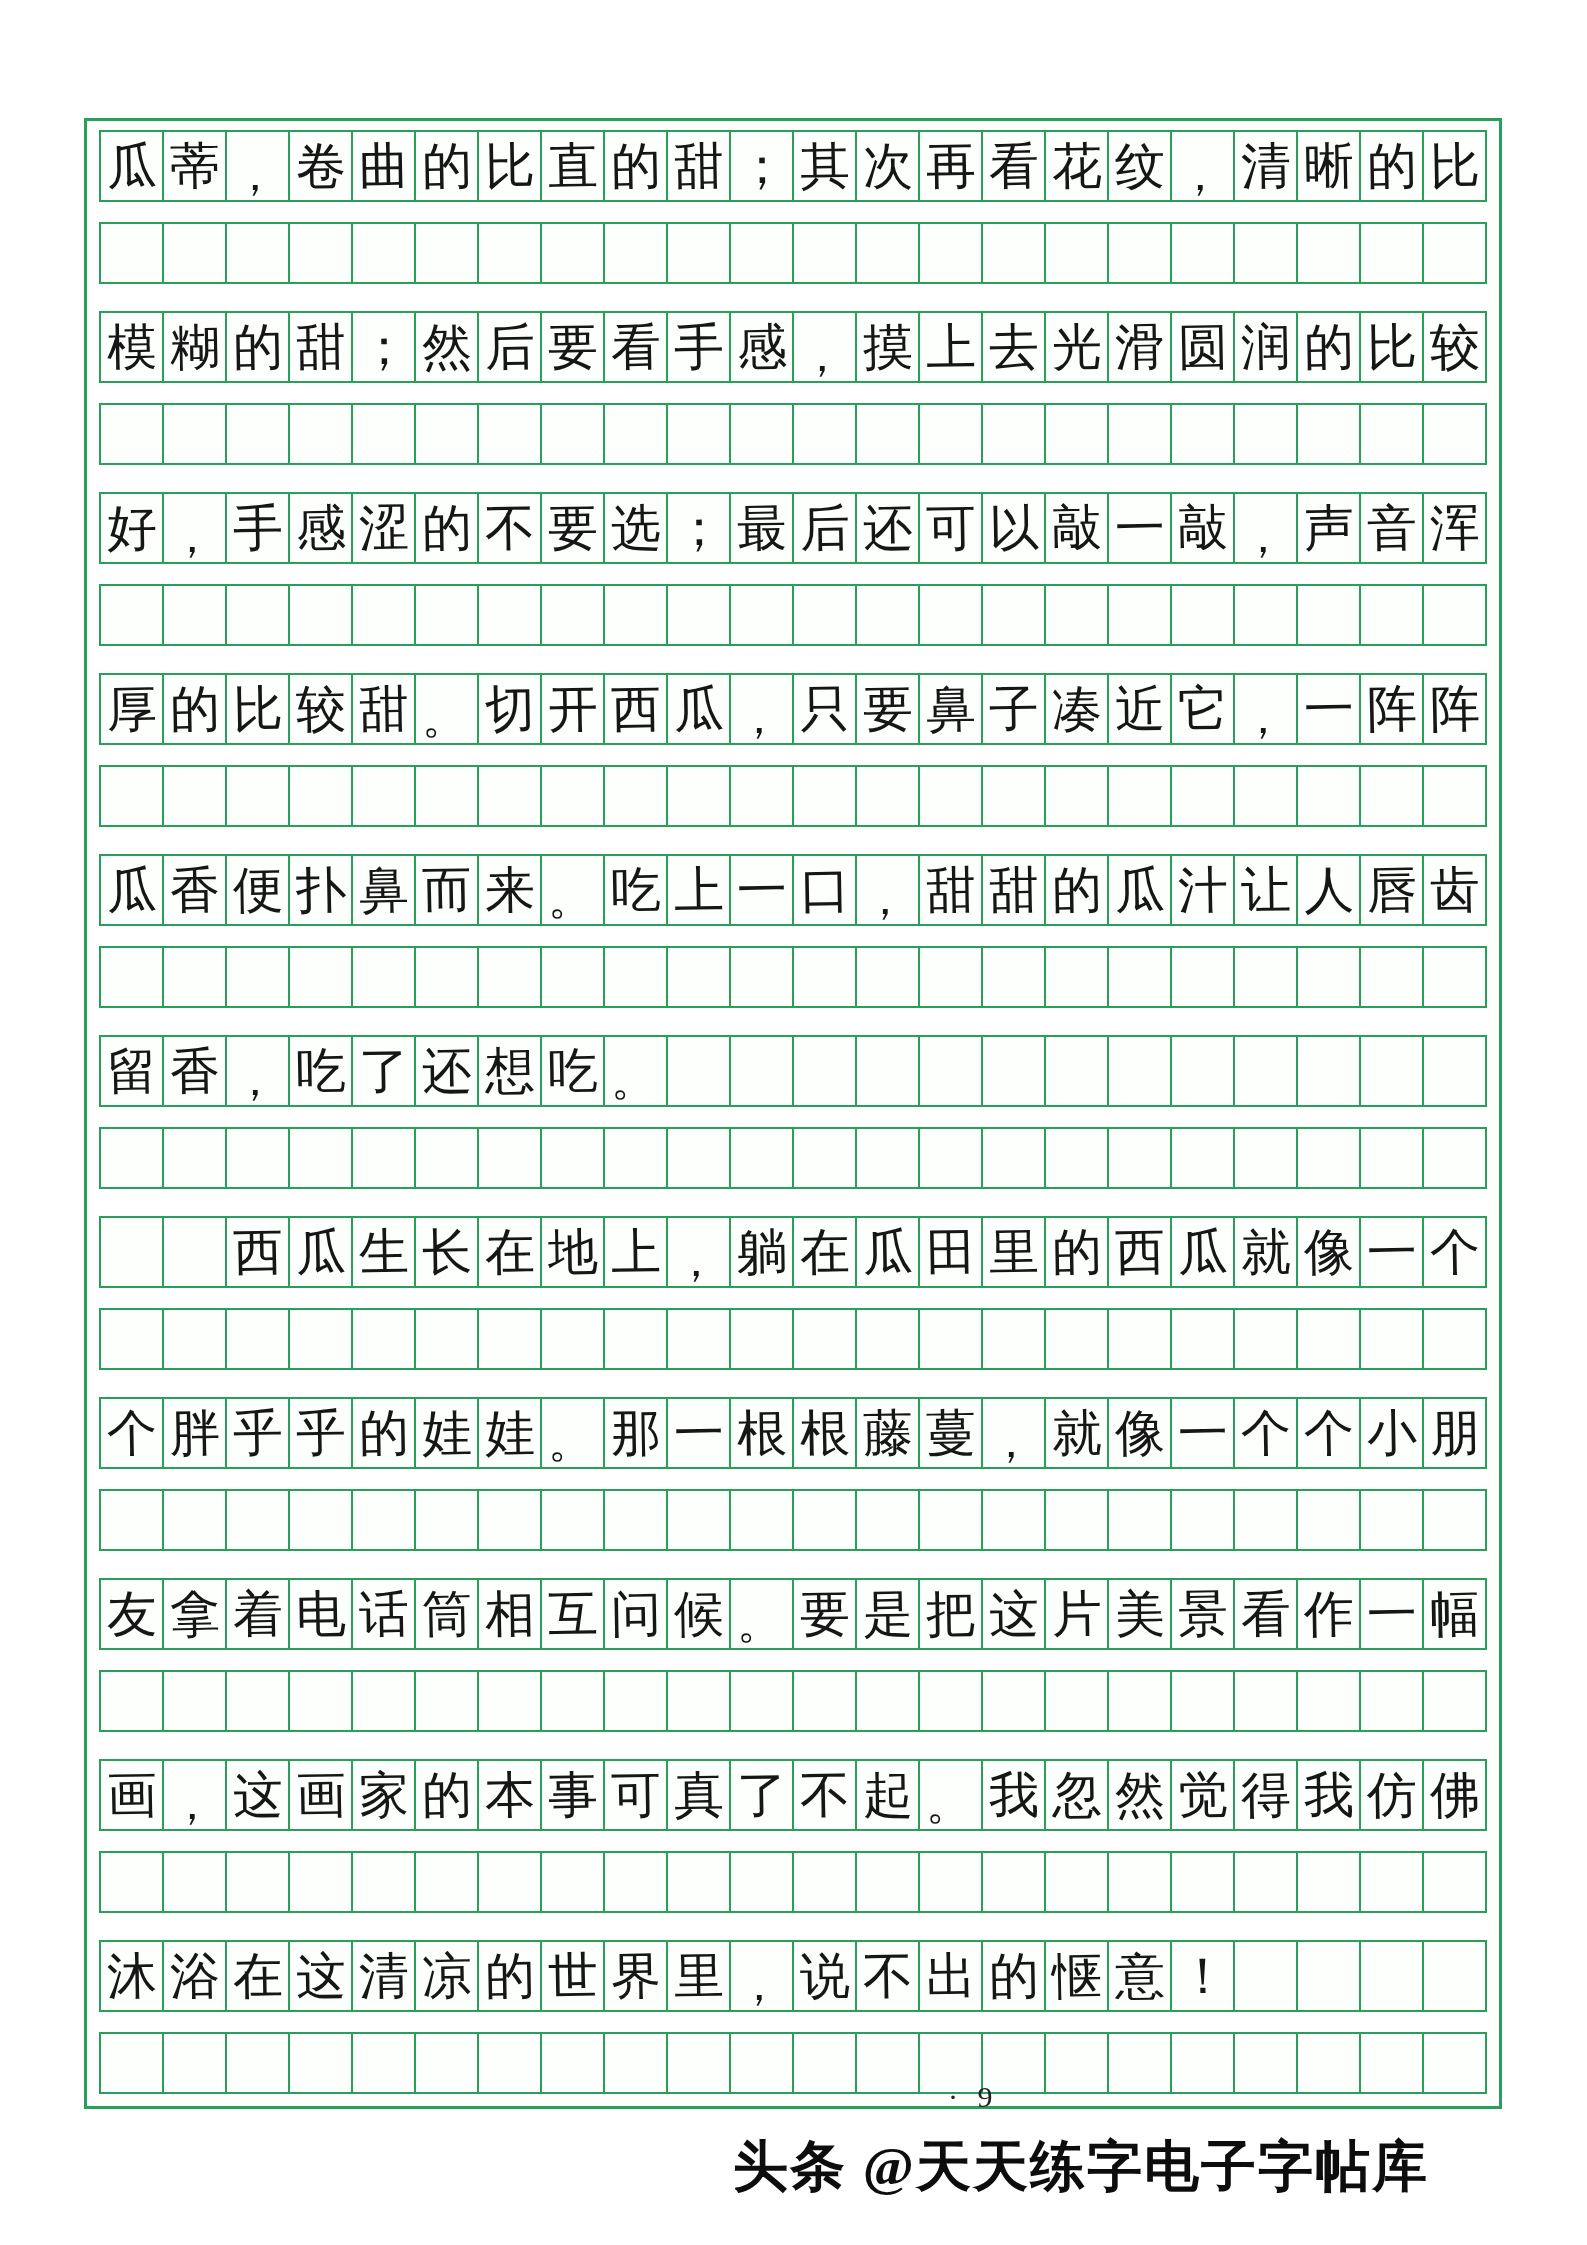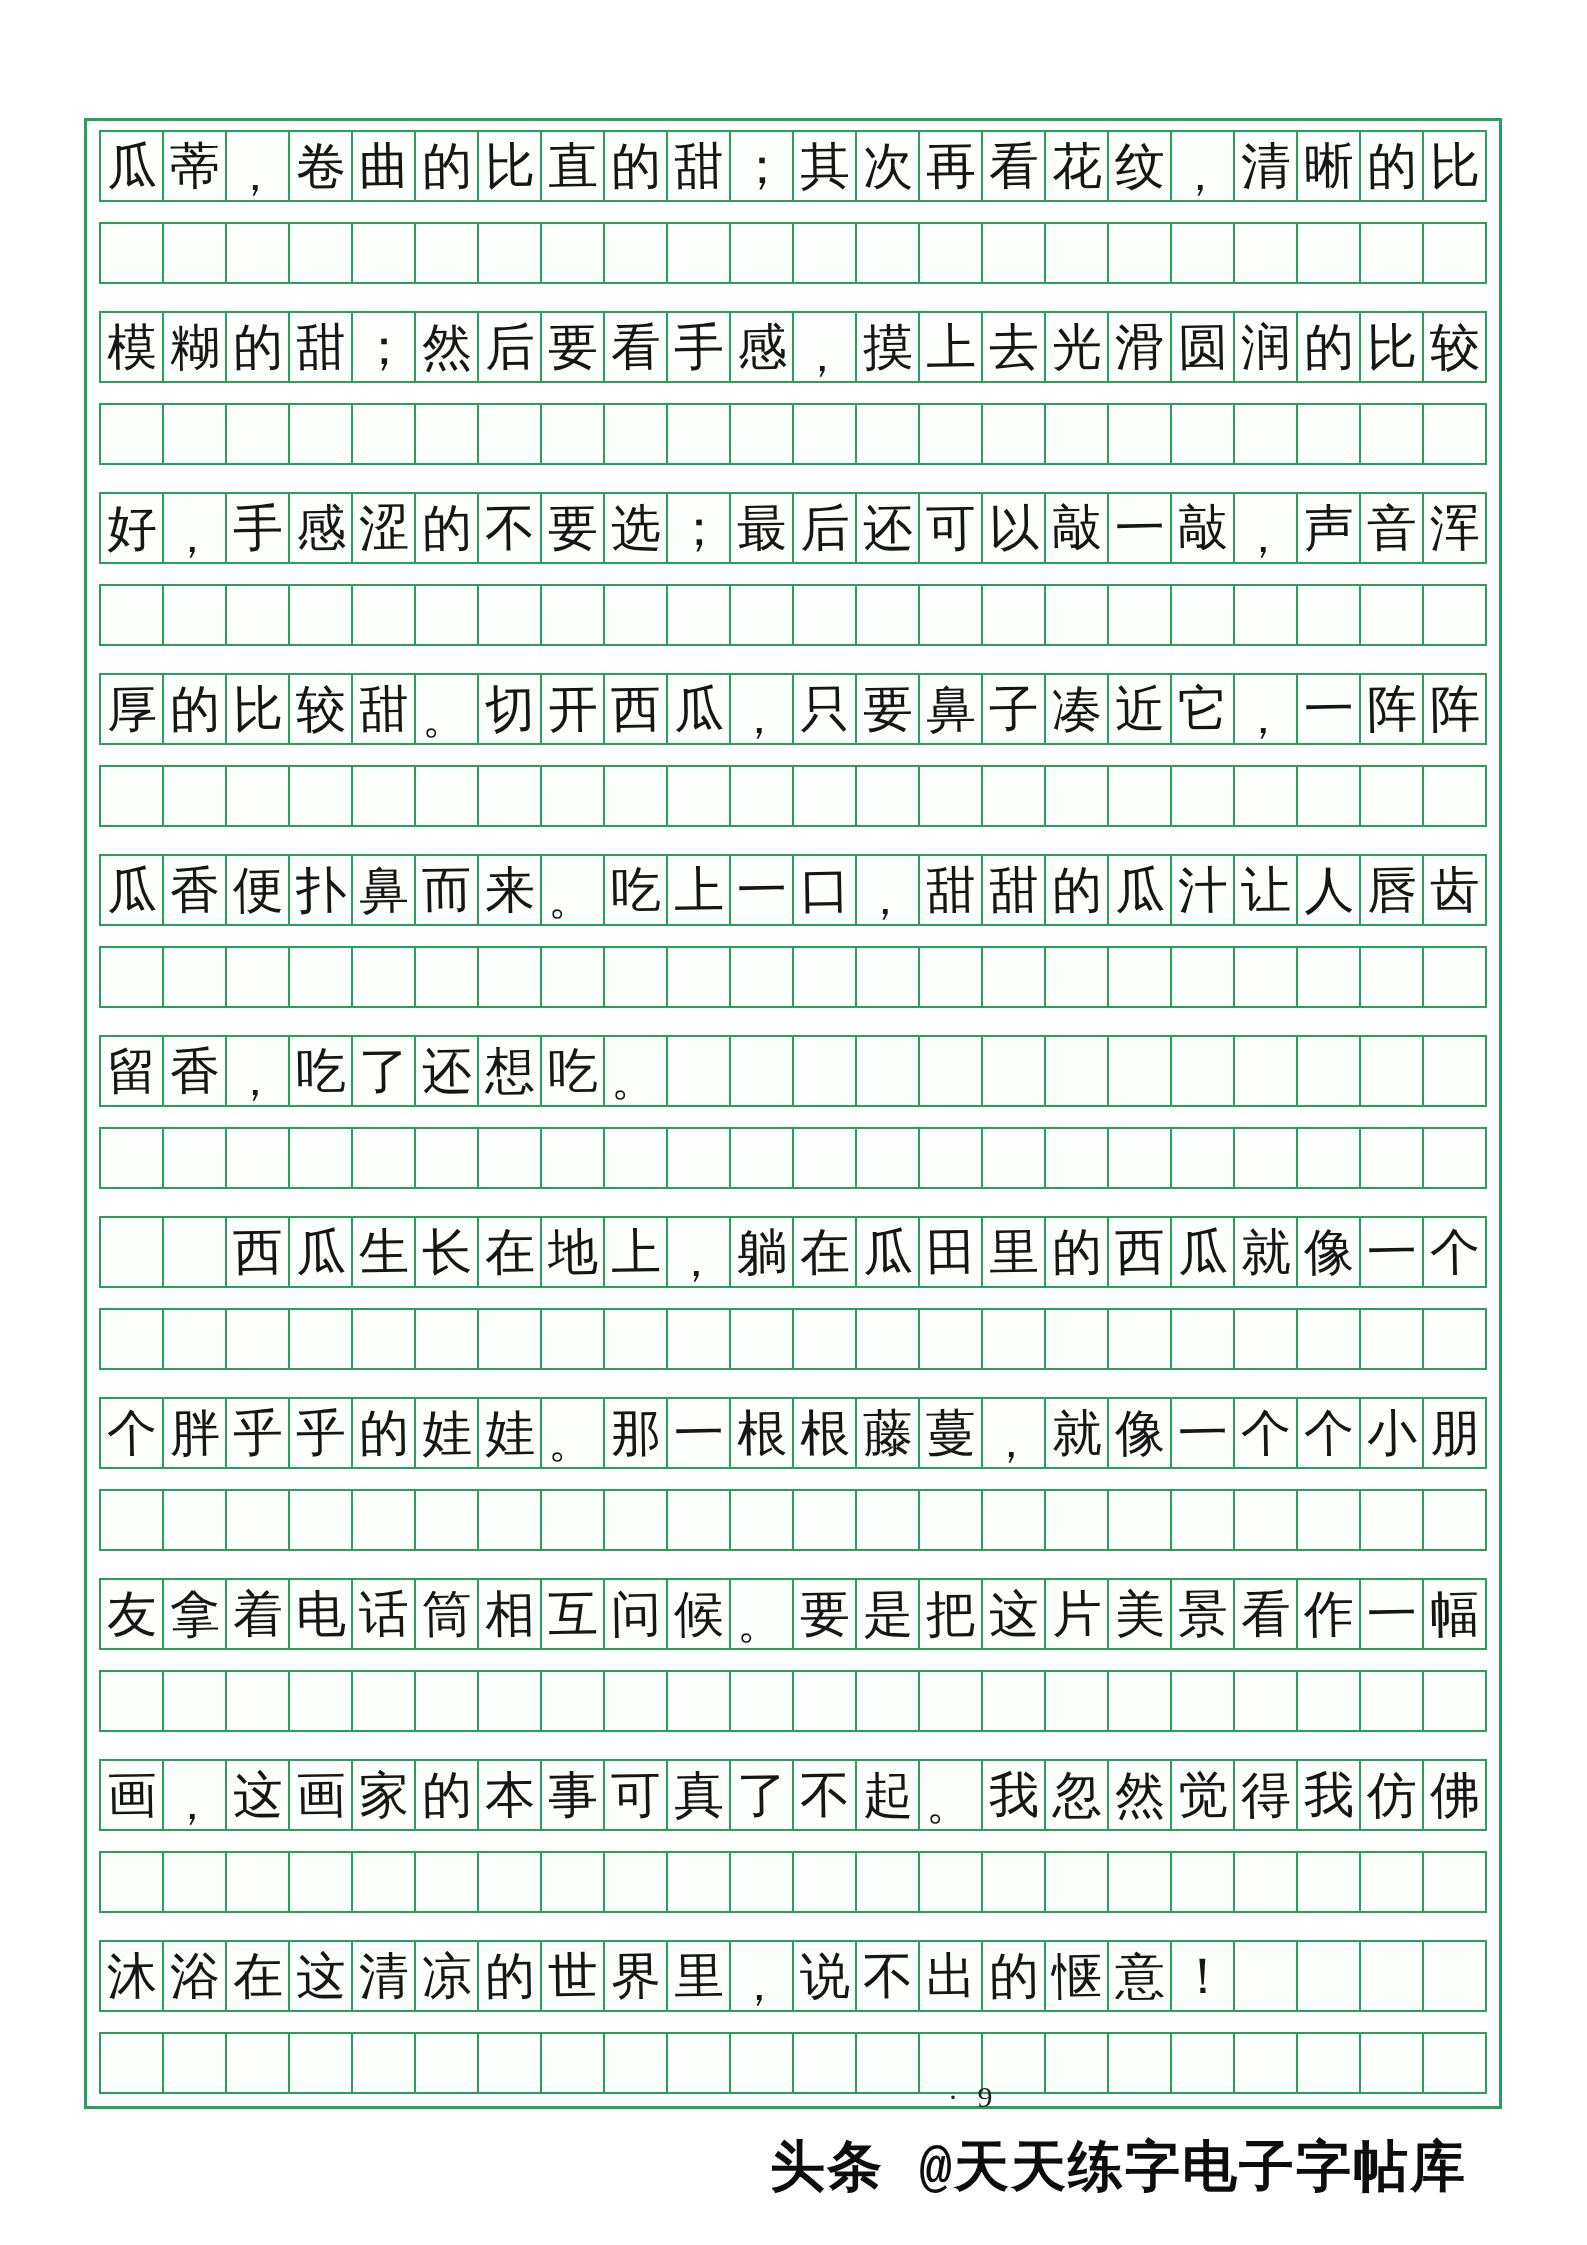--- a/index.html
+++ b/index.html
@@ -43,23 +43,23 @@
     position:absolute;left:6px;bottom:2px;
     font-size:44px;transform:none;
   }
   .footer-pageno{
     position:absolute;left:948px;top:2080px;
     font-size:30px;color:#222222;
     letter-spacing:6px;
     font-family:"Liberation Serif","DejaVu Serif",serif;
   }
   .footer-watermark{
-    position:absolute;left:770px;top:2130px;
+    position:absolute;left:733px;top:2130px;
     font-size:55px;font-weight:700;color:#0d0d0d;
-    font-family:Liberation Mono, monospace;
+    font-family:Liberation Serif, serif;
     white-space:nowrap;
     letter-spacing:2px;
   }
 </style>
 </head>
 <body style="--grid: #28a05a; --ink: #161616; background: rgb(255, 255, 255);">
 
 <div class="sheet-frame" id="grid">
     <div class="grid-row text-row">
       <div class="cell">

